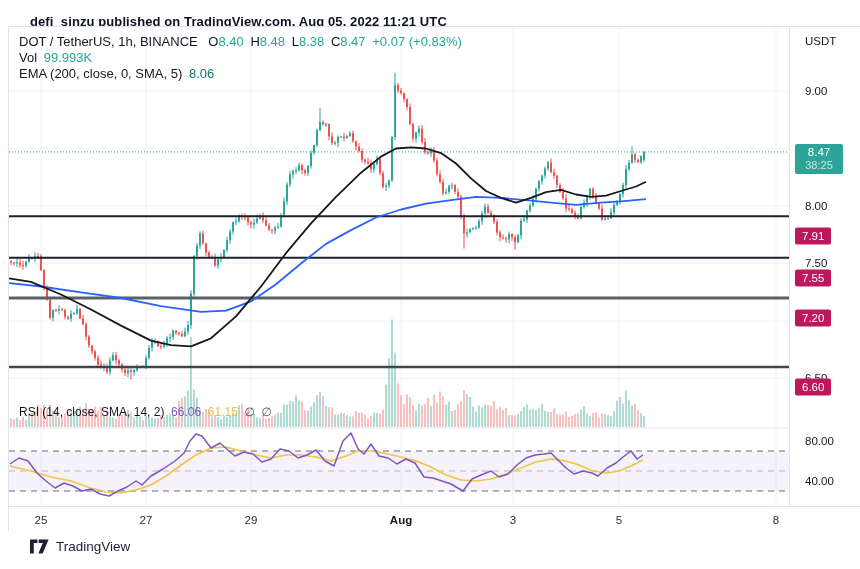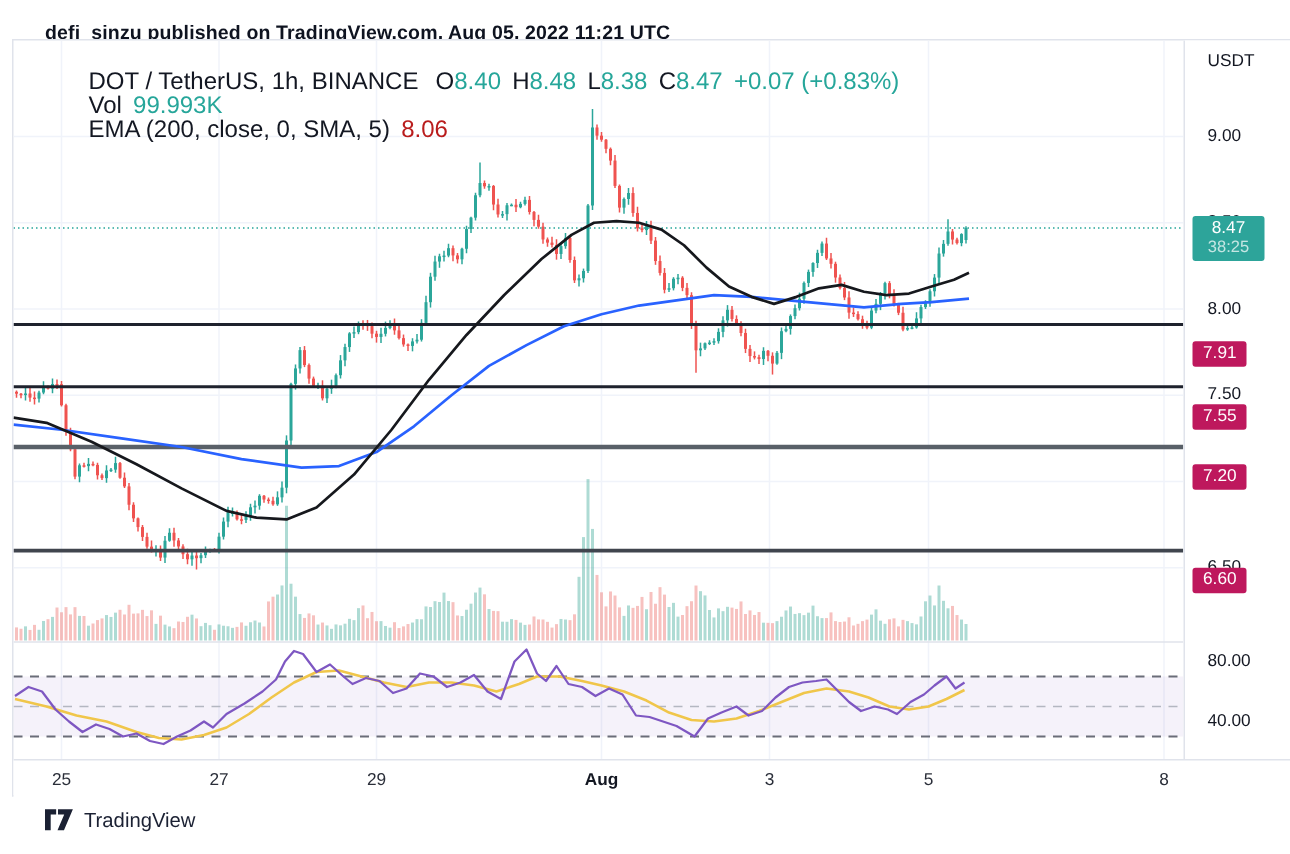--- a/index.html
+++ b/index.html
@@ -9,25 +9,25 @@
     -webkit-font-smoothing:antialiased;
   }
   .topbar{position:absolute;left:30px;top:0;height:42px;display:flex;align-items:center;}
   .topbar span{font-size:13px;font-weight:600;color:#0e1320;letter-spacing:.1px;}
   .widget{
     position:absolute;left:8px;top:26px;width:852px;height:505px;
     border-top:1px solid #e0e3eb;border-left:1px solid #e0e3eb;border-bottom:1px solid #e0e3eb;
     box-sizing:border-box;background:#fff;
   }
   #plot{position:absolute;left:0;top:0;}
-  .legend{position:absolute;left:10px;top:20px;line-height:16px;font-size:16px;pointer-events:none;margin-left:40px;}
+  .legend{position:absolute;left:10px;top:7px;line-height:16px;font-size:13px;pointer-events:none;}
   .legend .lrow{white-space:nowrap;}
   .legend .t{color:#131722;}
   .legend .teal{color:#26a69a;}
-  .legend .blue{color:#b91c1c;}
+  .legend .blue{color:#0f766e;}
   .legend .dark{color:#131722;}
   .legend .gap{display:inline-block;width:7px;}
   .legend .gap2{display:inline-block;width:3px;}
   .rsi-legend{position:absolute;left:10px;top:378px;font-size:12px;white-space:nowrap;pointer-events:none;}
   .rsi-legend .purple{color:#7e57c2;}
   .rsi-legend .yellow{color:#e8bd45;}
   .rsi-legend .empty{color:#50535e;font-size:12px;}
   .paxis{position:absolute;left:780px;top:0;width:72px;height:505px;border-left:1px solid #e0e3eb;box-sizing:border-box;background:#fff;}
   .axlabel{position:absolute;left:15px;transform:translateY(-50%);font-size:11.5px;color:#131722;}
   .pbadge{
@@ -741,20 +741,27 @@
     <div class="lrow">
       <span class="t">Vol</span><span class="gap2"></span>
       <span class="teal">99.993K</span>
     </div>
     <div class="lrow">
       <span class="t">EMA (200, close, 0, SMA, 5)</span><span class="gap2"></span>
       <span class="blue">8.06</span>
     </div>
   </div>
 
+  <div class="rsi-legend">
+    <span class="t">RSI (14, close, SMA, 14, 2)</span><span class="gap2">&nbsp;</span>
+    <span class="purple">66.06</span>&nbsp;
+    <span class="yellow">61.15</span>&nbsp;
+    <span class="empty">∅</span>&nbsp;
+    <span class="empty">∅</span>
+  </div>
 
   <div class="paxis" id="paxis">
     <div class="axlabel" style="top:14px">USDT</div>
   <div class="axlabel" style="top: 64px;">9.00</div>
       <div class="axlabel" style="top: 121px;">8.50</div>
       <div class="axlabel" style="top: 179px;">8.00</div>
       <div class="axlabel" style="top: 236px;">7.50</div>
       <div class="axlabel" style="top: 294px;">7.00</div>
       <div class="axlabel" style="top: 351px;">6.50</div>
       <div class="axlabel" style="top: 414px;">80.00</div>

